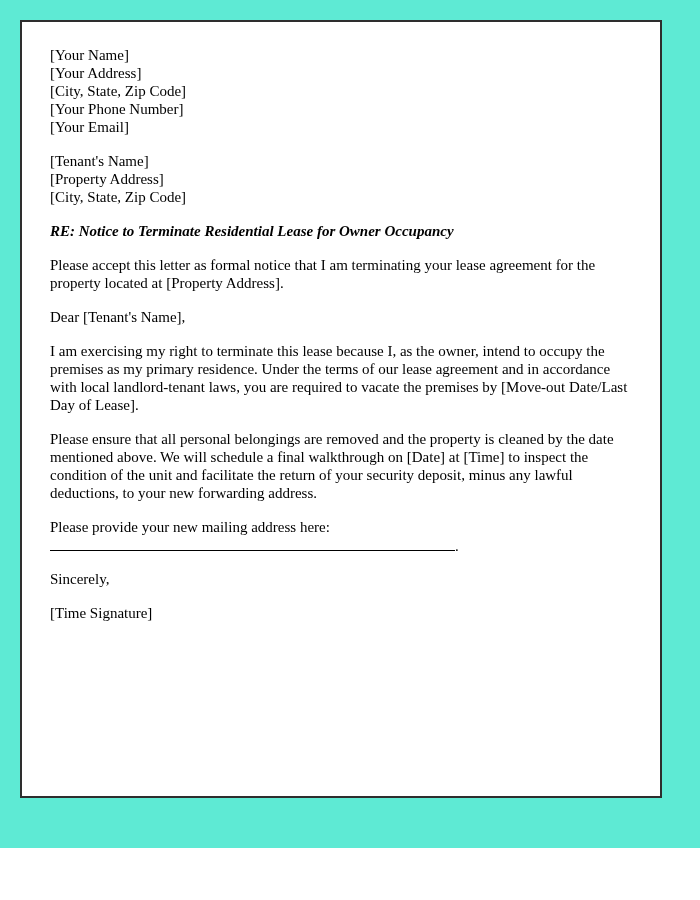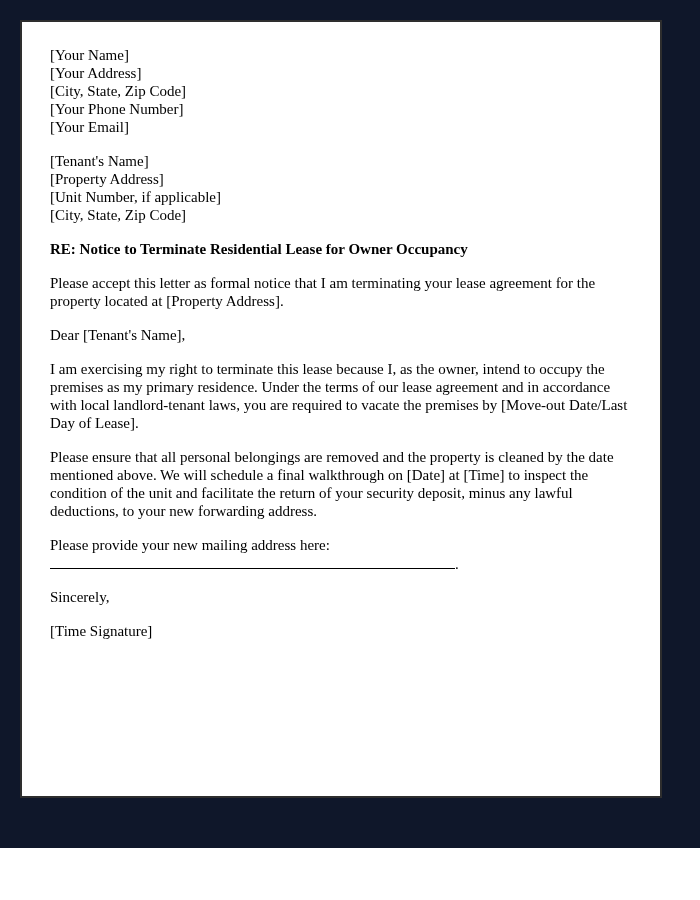--- a/index.html
+++ b/index.html
@@ -7,39 +7,39 @@
     width: 700px;
     height: 900px;
     background: #ffffff;
     font-family: "Liberation Serif", "DejaVu Serif", serif;
     color: #000000;
   }
   .page {
     position: relative;
     width: 700px;
     height: 848px;
-    background: #0f172a;
+    background: #5eead4;
     overflow: hidden;
   }
   .letter-box {
     position: absolute;
     left: 20px;
     top: 20px;
     width: 642px;
     height: 778px;
     border: 2px solid #2e2e2e;
     background: #ffffff;
     padding: 24px 28px;
     font-size: 15px;
     line-height: 18px;
   }
   .block { margin: 16px 0; }
   .block:first-child { margin-top: 0; }
   .line { white-space: nowrap; }
-  .subject { font-weight: bold; }
+  .subject { font-weight: bold; font-style: italic; }
   .blank-line-row {
     margin: 0 0 16px 0;
     height: 18px;
   }
   .blank-line {
     display: inline-block;
     width: 405px;
     height: 15px;
     border-bottom: 1px solid #000000;
     vertical-align: baseline;
@@ -57,21 +57,20 @@
       <div class="line">[Your Address]</div>
       <div class="line">[City, State, Zip Code]</div>
       <div class="line">[Your Phone Number]</div>
       <div class="line">[Your Email]</div>
     </div>
 
 
     <div class="block">
       <div class="line">[Tenant's Name]</div>
       <div class="line">[Property Address]</div>
-      <div class="line">[Unit Number, if applicable]</div>
       <div class="line">[City, State, Zip Code]</div>
     </div>
 
     <div class="block subject">RE: Notice to Terminate Residential Lease for Owner Occupancy</div>
 
     <div class="block">Please accept this letter as formal notice that I am terminating your lease agreement for the property located at [Property Address].</div>
 
     <div class="block">Dear [Tenant's Name],</div>
 
     <div class="block">I am exercising my right to terminate this lease because I, as the owner, intend to occupy the premises as my primary residence. Under the terms of our lease agreement and in accordance with local landlord-tenant laws, you are required to vacate the premises by [Move-out Date/Last Day of Lease].</div>

